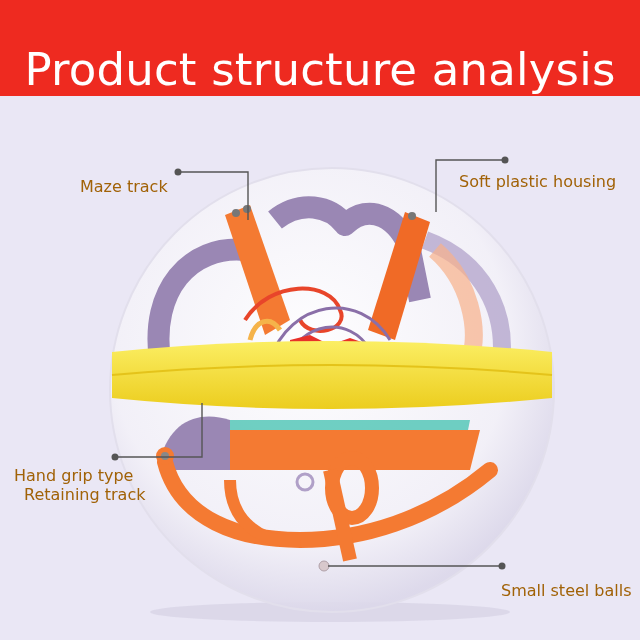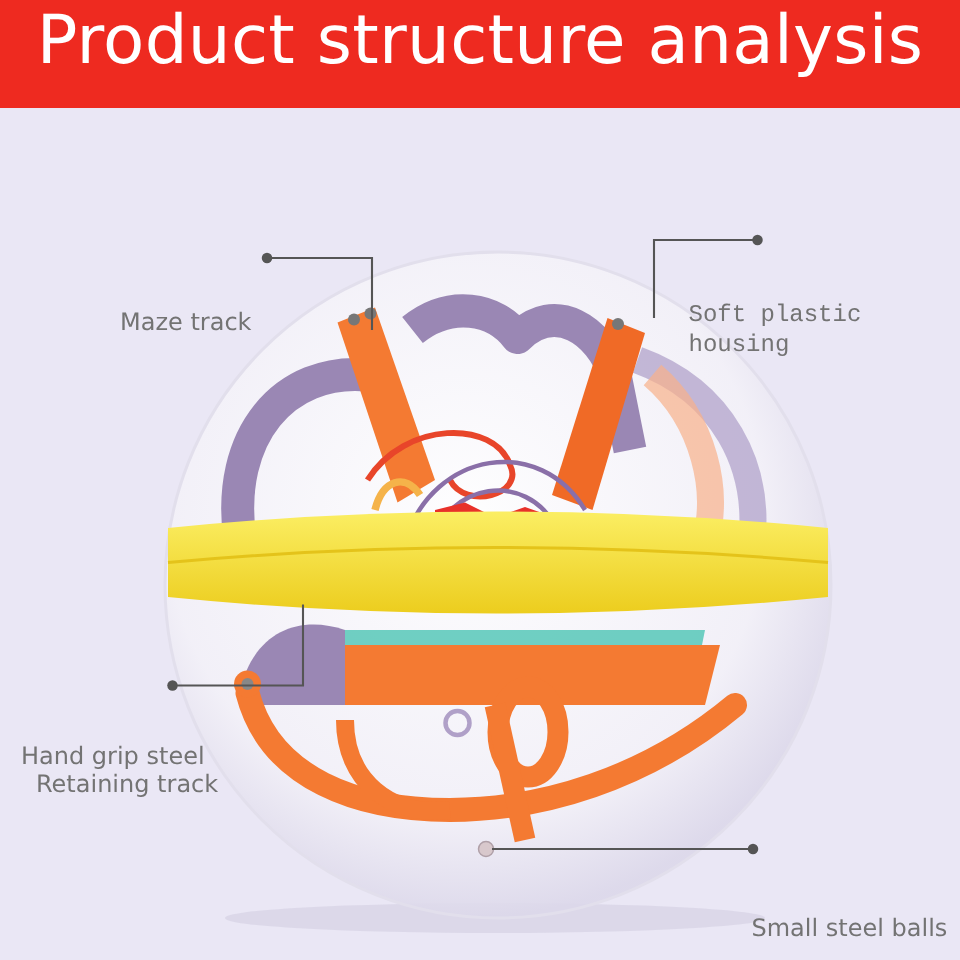--- a/index.html
+++ b/index.html
@@ -1,20 +1,20 @@
 <!DOCTYPE html>
 <html><head>
 <meta charset="utf-8">
 <style>
   html,body{margin:0;padding:0;}
   body{width:640px;height:640px;position:relative;overflow:hidden;background:#eae7f5;font-family:"DejaVu Sans",sans-serif;}
-  .banner{position:absolute;left:0;top:0;width:640px;height:72px;background:#ee2a20;display:flex;align-items:flex-start;justify-content:center;}
+  .banner{position:absolute;left:0;top:0;width:640px;height:96px;background:#ee2a20;display:flex;align-items:flex-end;justify-content:center;}
   .banner h1{margin:0;color:#fff;font-weight:400;font-size:45px;letter-spacing:0.2px;font-family:"DejaVu Sans",sans-serif;}
   .stage{position:absolute;left:0;top:104px;width:640px;height:536px;background:#eae7f5;}
-  .label{position:absolute;color:#737373;font-size:16px;line-height:20px;font-family:"DejaVu Sans",sans-serif;margin-top:28px;}
+  .label{position:absolute;color:#a16207;font-size:16px;line-height:20px;font-family:"DejaVu Sans",sans-serif;}
   svg.art{position:absolute;left:0;top:0;}
 </style>
 </head>
 <body>
 
 <div class="banner">
   <h1>Product structure analysis</h1>
 </div>
 
 <div class="stage"></div>
@@ -81,16 +81,16 @@
   </g>
   <g fill="#555">
     <circle cx="178" cy="172" r="3.5"></circle>
     <circle cx="505" cy="160" r="3.5"></circle>
     <circle cx="115" cy="457" r="3.5"></circle>
     <circle cx="502" cy="566" r="3.5"></circle>
   </g>
 </svg>
 
 <div class="label" style="left:80px;top:177px;">Maze track</div>
-<div class="label" style="left:459px;top:172px;font-family:Liberation Mono, monospace;">Soft plastic housing</div>
-<div class="label" style="left:14px;top:466px;">Hand grip steel</div>
+<div class="label" style="left:459px;top:172px;">Soft plastic housing</div>
+<div class="label" style="left:14px;top:466px;">Hand grip type</div>
 <div class="label" style="left:24px;top:485px;">Retaining track</div>
 <div class="label" style="left:501px;top:581px;">Small steel balls</div>
 
 </body></html>

